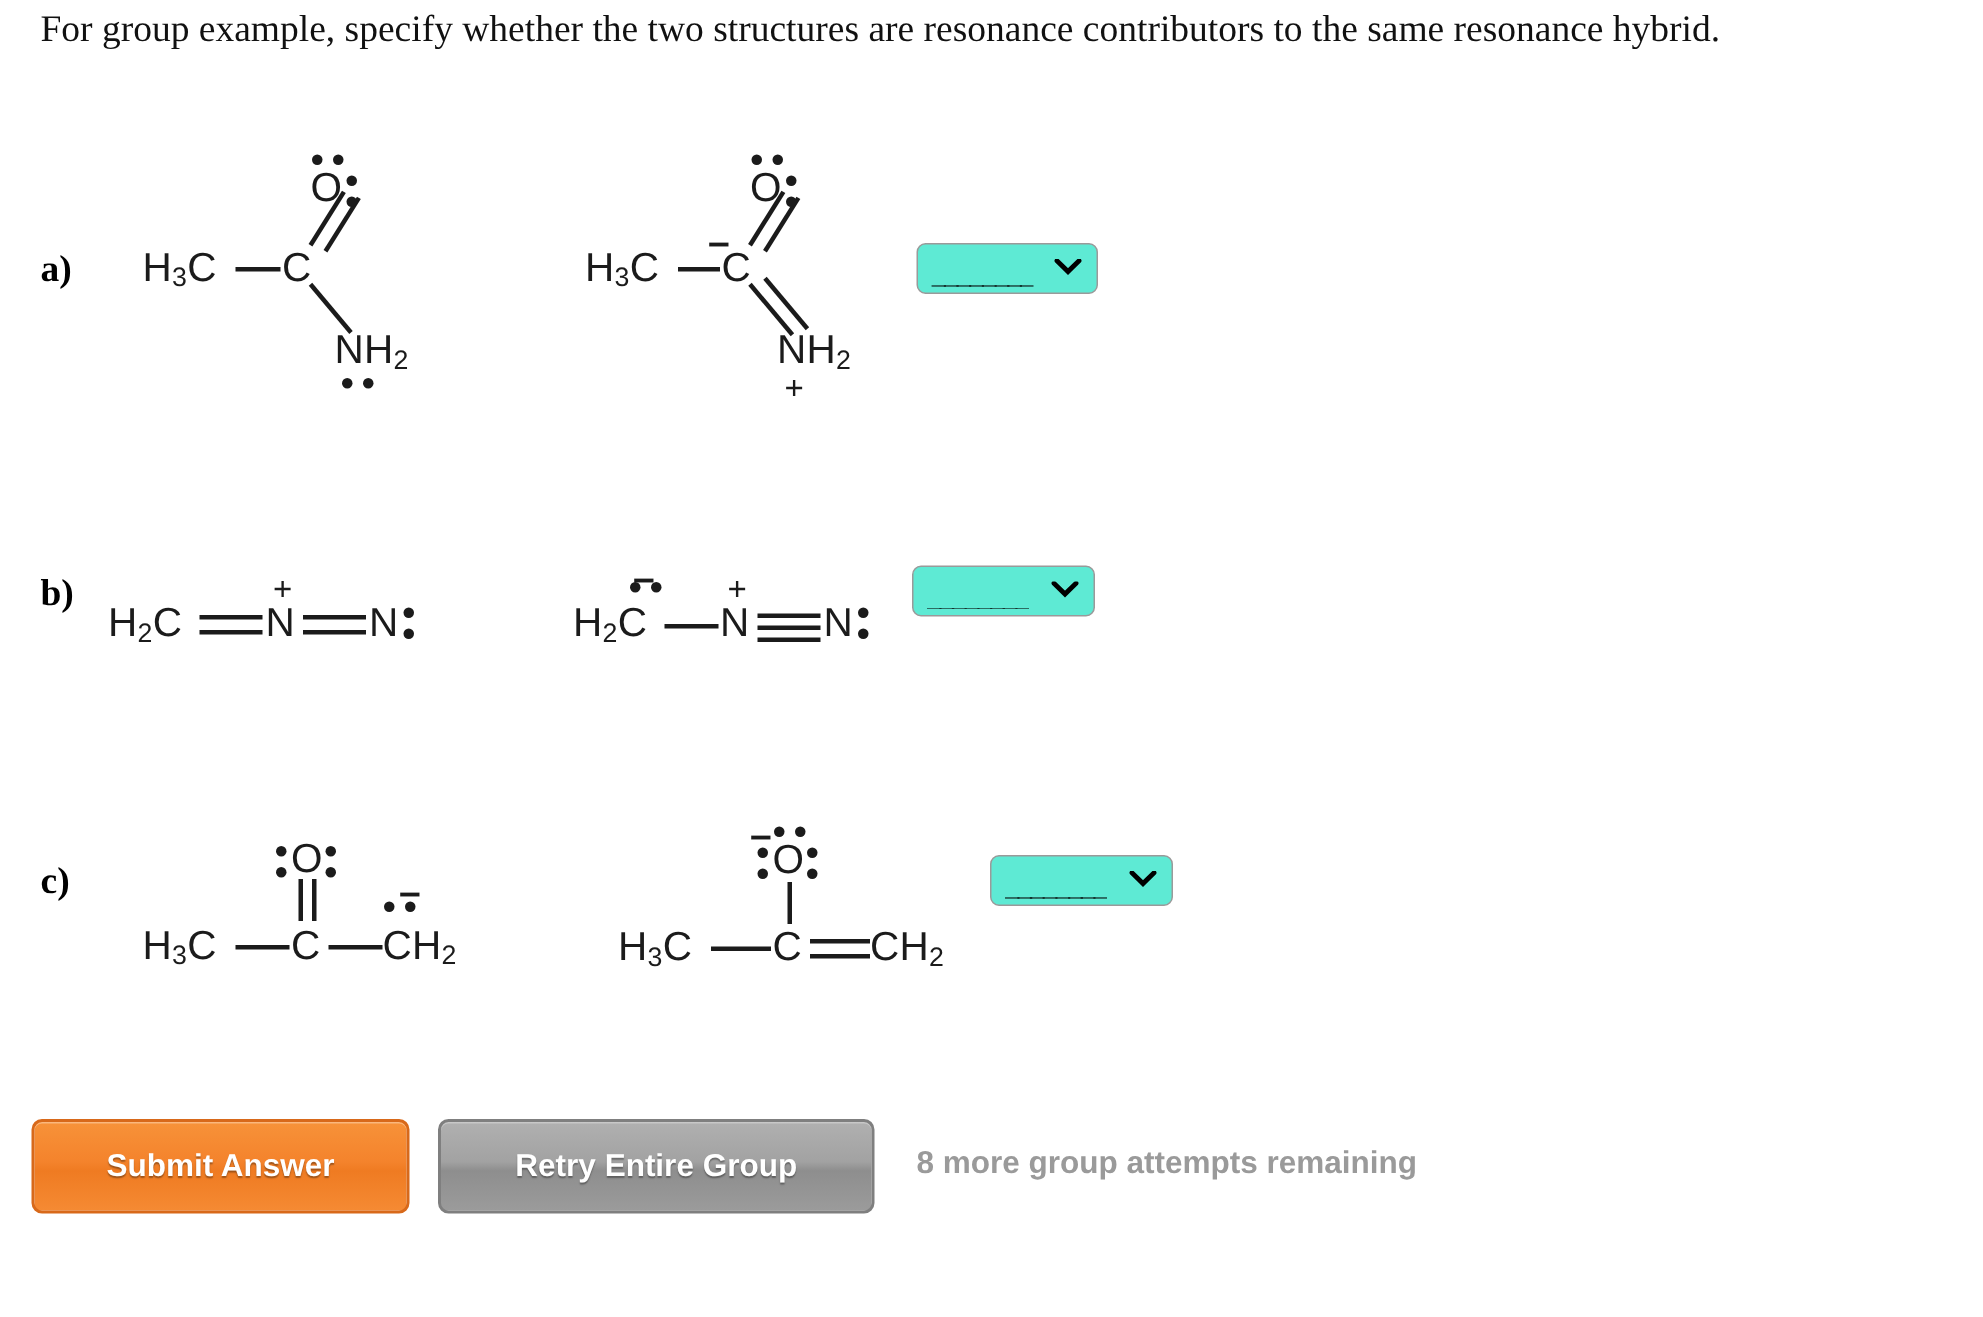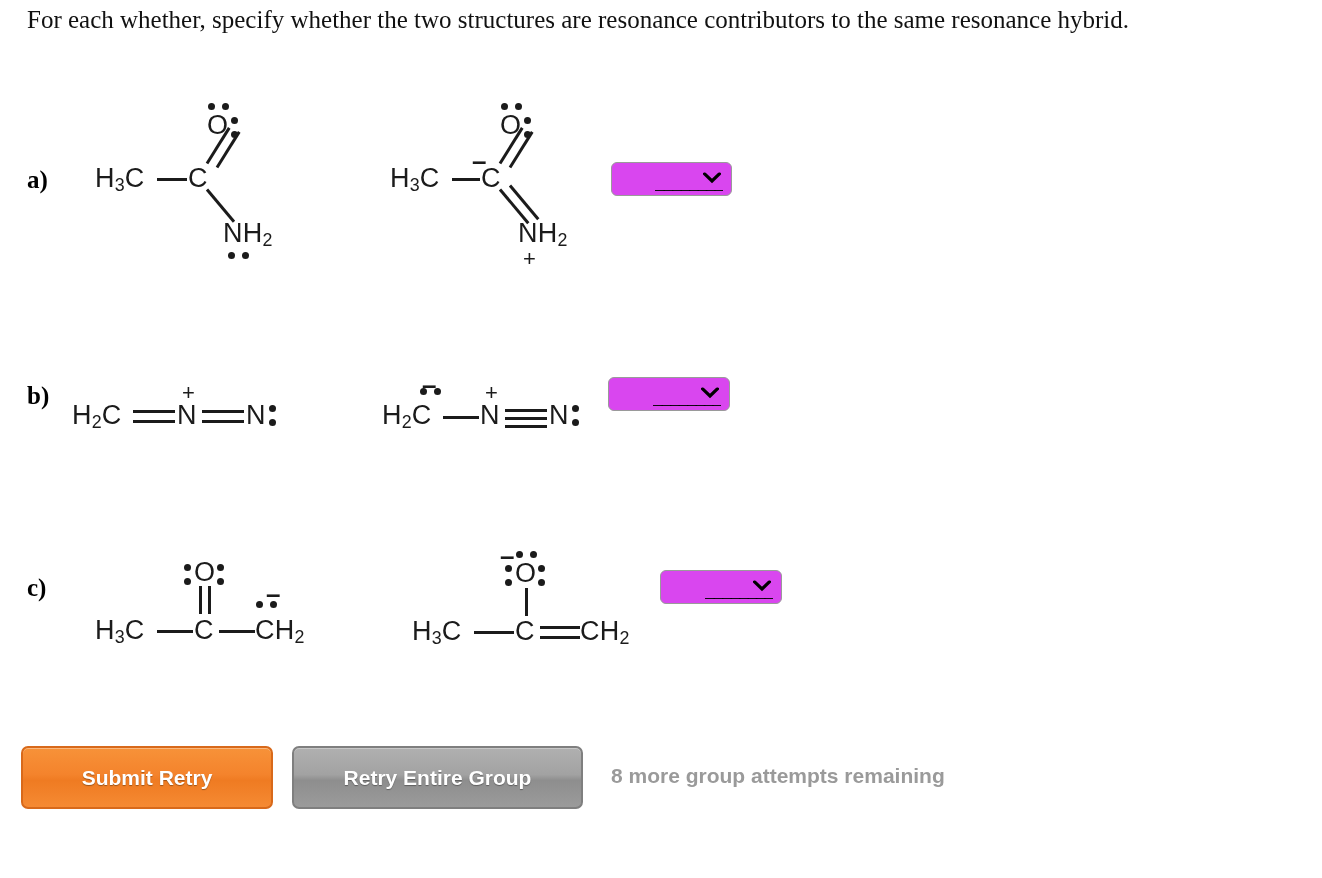--- a/index.html
+++ b/index.html
@@ -90,26 +90,26 @@
   }
   .charge.minus {
     font-size: 26px;
     font-weight: 600;
   }
 
   
   .dropdown {
     position: absolute;
     box-sizing: border-box;
-    background: #d946ef;
+    background: #5eead4;
     border: 1px solid #9a9a9a;
     border-radius: 6px;
     display: flex;
     align-items: flex-end;
-    justify-content: flex-end;
+    justify-content: flex-start;
     padding: 0 8px 2px 9px;
     cursor: pointer;
   }
   .dropdown .sel-text {
     font-family: "Liberation Sans", "DejaVu Sans", sans-serif;
     font-size: 17px;
     color: #000;
     letter-spacing: -1px;
     line-height: 1;
     position: relative;
@@ -168,21 +168,21 @@
     font-family: "Liberation Sans", "DejaVu Sans", sans-serif;
     font-weight: bold;
     font-size: 21px;
     color: #9a9a9a;
     white-space: nowrap;
   }
 </style>
 </head>
 <body>
 
-<div id="prompt">For each whether, specify whether the two structures are resonance contributors to the same resonance hybrid.</div>
+<div id="prompt">For group example, specify whether the two structures are resonance contributors to the same resonance hybrid.</div>
 
 <div class="row-label" id="label-a">a)</div>
 <div class="row-label" id="label-b">b)</div>
 <div class="row-label" id="label-c">c)</div>
 
 <div class="struct" id="struct-a-left" style="left:95px; top:100px; width:230px; height:160px;">
 
   <div class="atom" style="left:0px; top:63px;">H<sub>3</sub>C</div>
 
   <div class="bond h" style="left:62px; top:78px; width:30px;"></div>
@@ -354,18 +354,18 @@
 </div>
 
 <div class="dropdown" id="dd-c" style="left:660px; top:570px; width:122px; height:34px;">
   <span class="sel-text">________</span>
   <svg class="chev" viewBox="0 0 18 11">
     <path d="M1.6 1.2 L9 8.4 L16.4 1.2" fill="none" stroke="#000" stroke-width="3.2" stroke-linecap="square"></path>
   </svg>
 </div>
 
 <div class="btn" id="btn-submit">
-  <span>Submit Retry</span>
+  <span>Submit Answer</span>
 </div>
 <div class="btn" id="btn-retry">
   <span>Retry Entire Group</span>
 </div>
 <div id="attempts">8 more group attempts remaining</div>
 
 </body></html>

